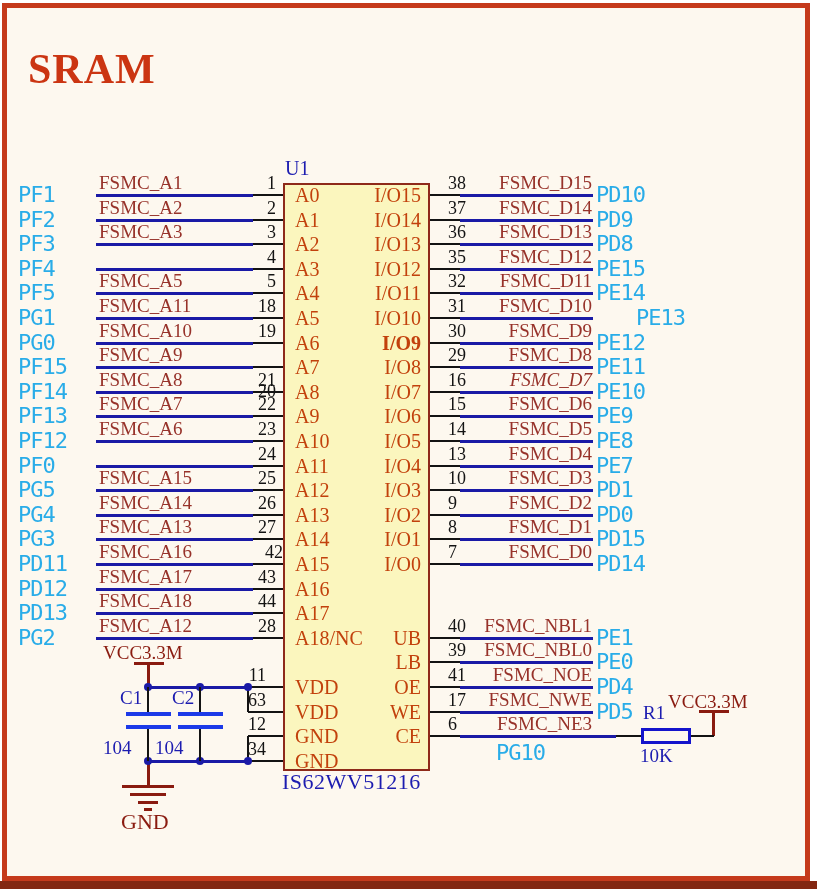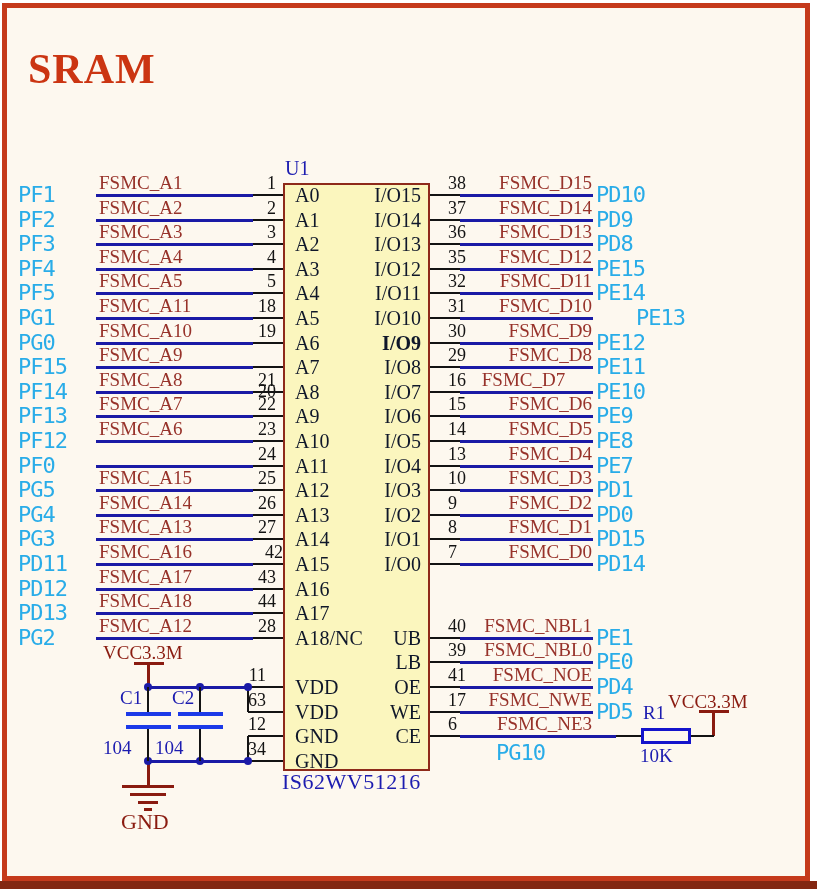--- a/index.html
+++ b/index.html
@@ -13,21 +13,21 @@
          color:#CB3512;letter-spacing:1px;margin-top:29px;}
   .wire{position:absolute;height:3px;background:#1A1AA6;}
   .stub{position:absolute;height:2px;background:#131313;}
   .stubv{position:absolute;width:2px;background:#131313;}
   .redv{position:absolute;width:3px;background:#8A1B10;}
   .redbar{position:absolute;height:3px;background:#8A1B10;}
   .net{position:absolute;font-size:19px;line-height:20px;color:#97322A;white-space:nowrap;}
   .pnum{position:absolute;font-size:18px;line-height:20px;color:#131313;}
   .port{position:absolute;font-family:"DejaVu Sans Mono",monospace;font-size:22px;
         line-height:26px;color:#29ACE8;white-space:nowrap;letter-spacing:-1px;}
-  .cname{position:absolute;font-size:20px;line-height:26px;color:#0f172a;white-space:nowrap;}
+  .cname{position:absolute;font-size:20px;line-height:26px;color:#c2410c;white-space:nowrap;}
   .blue{position:absolute;font-size:19px;line-height:20px;color:#1C1CB0;white-space:nowrap;}
   .dred{position:absolute;font-size:19px;line-height:20px;color:#8A1B10;white-space:nowrap;}
   .dot{position:absolute;width:8px;height:8px;border-radius:50%;background:#1A1AA6;}
   .plate{position:absolute;height:4px;background:#1C3AE8;}
   #chip-body{position:absolute;left:283px;top:183px;width:147px;height:588px;
              background:#FBF6BE;border:2px solid #8E2A1A;box-sizing:border-box;}
   #chip-ref{left:285px;top:158px;font-size:20px;}
   #chip-part{left:282px;top:772px;font-size:22px;letter-spacing:0.5px;}
   #resistor{position:absolute;left:641px;top:728px;width:50px;height:16px;
             border:3px solid #1414CC;box-sizing:border-box;background:transparent;}
@@ -77,21 +77,20 @@
       <div class="net" style="left: 99px; top: 197.6px; width: 150px;">FSMC_A2</div>
       <div class="pnum" style="left: 234px; top: 197.6px; width: 42px; text-align: right;">2</div>
       <div class="port" style="left: 18px; top: 206.6px;">PF2</div>
       <div class="wire" style="left: 96px; top: 243.2px; width: 157px;"></div>
       <div class="stub" style="left: 253px; top: 243.2px; width: 30px;"></div>
       <div class="net" style="left: 99px; top: 222.2px; width: 150px;">FSMC_A3</div>
       <div class="pnum" style="left: 234px; top: 222.2px; width: 42px; text-align: right;">3</div>
       <div class="port" style="left: 18px; top: 231.2px;">PF3</div>
       <div class="wire" style="left: 96px; top: 267.8px; width: 157px;"></div>
       <div class="stub" style="left: 253px; top: 267.8px; width: 30px;"></div>
-      <div class="net" style="left: 99px; top: 246.8px; width: 150px;">FSMC_A4</div>
       <div class="pnum" style="left: 234px; top: 246.8px; width: 42px; text-align: right;">4</div>
       <div class="port" style="left: 18px; top: 255.8px;">PF4</div>
       <div class="wire" style="left: 96px; top: 292.4px; width: 157px;"></div>
       <div class="stub" style="left: 253px; top: 292.4px; width: 30px;"></div>
       <div class="net" style="left: 99px; top: 271.4px; width: 150px;">FSMC_A5</div>
       <div class="pnum" style="left: 234px; top: 271.4px; width: 42px; text-align: right;">5</div>
       <div class="port" style="left: 18px; top: 280.4px;">PF5</div>
       <div class="wire" style="left: 96px; top: 317px; width: 157px;"></div>
       <div class="stub" style="left: 253px; top: 317px; width: 30px;"></div>
       <div class="net" style="left: 99px; top: 296px; width: 150px;">FSMC_A11</div>
@@ -240,21 +239,21 @@
       <div class="net" style="left: 455px; top: 320.6px; width: 137px; text-align: right;">FSMC_D9</div>
       <div class="pnum" style="left: 448px; top: 320.6px;">30</div>
       <div class="port" style="left: 596px; top: 329.6px;">PE12</div>
       <div class="stub" style="left: 430px; top: 366.2px; width: 30px;"></div>
       <div class="wire" style="left: 460px; top: 366.2px; width: 133px;"></div>
       <div class="net" style="left: 455px; top: 345.2px; width: 137px; text-align: right;">FSMC_D8</div>
       <div class="pnum" style="left: 448px; top: 345.2px;">29</div>
       <div class="port" style="left: 596px; top: 354.2px;">PE11</div>
       <div class="stub" style="left: 430px; top: 390.8px; width: 30px;"></div>
       <div class="wire" style="left: 460px; top: 390.8px; width: 133px;"></div>
-      <div class="net" style="left: 455px; top: 369.8px; width: 137px; text-align: center;">FSMC_D7</div>
+      <div class="net" style="left: 455px; top: 369.8px; width: 137px; text-align: right; font-style: italic;">FSMC_D7</div>
       <div class="pnum" style="left: 448px; top: 369.8px;">16</div>
       <div class="port" style="left: 596px; top: 378.8px;">PE10</div>
       <div class="stub" style="left: 430px; top: 415.4px; width: 30px;"></div>
       <div class="wire" style="left: 460px; top: 415.4px; width: 133px;"></div>
       <div class="net" style="left: 455px; top: 394.4px; width: 137px; text-align: right;">FSMC_D6</div>
       <div class="pnum" style="left: 448px; top: 394.4px;">15</div>
       <div class="port" style="left: 596px; top: 403.4px;">PE9</div>
       <div class="stub" style="left: 430px; top: 440px; width: 30px;"></div>
       <div class="wire" style="left: 460px; top: 440px; width: 133px;"></div>
       <div class="net" style="left: 455px; top: 419px; width: 137px; text-align: right;">FSMC_D5</div>

